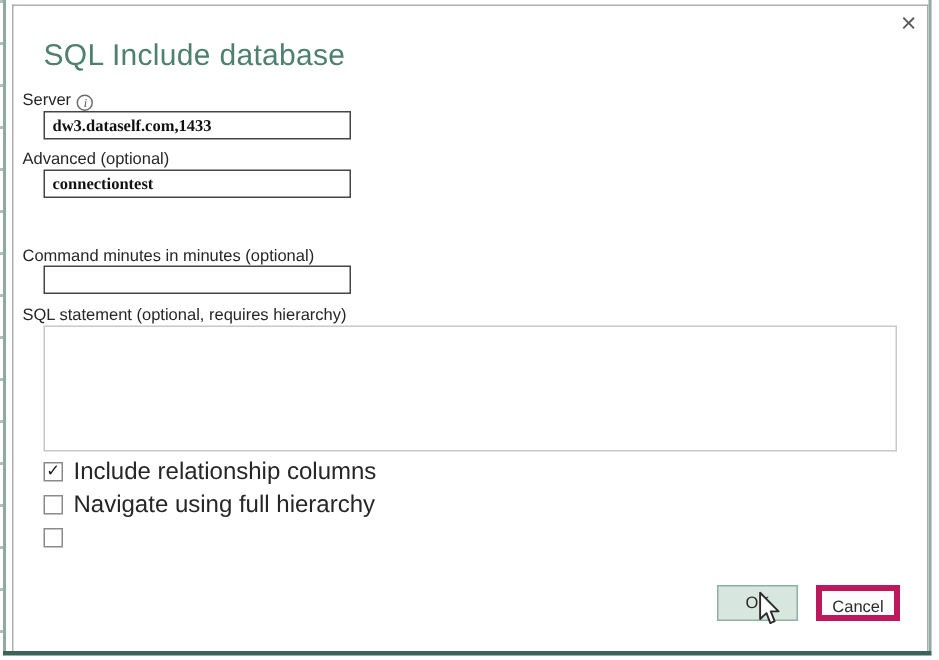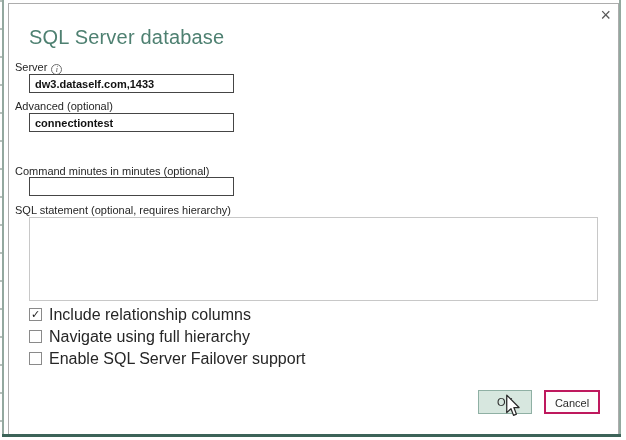--- a/index.html
+++ b/index.html
@@ -51,21 +51,21 @@
   .info-circle {
     display: inline-block; width: 11px; height: 11px;
     border: 1px solid #6d6d6d; border-radius: 50%;
     font-size: 8px; line-height: 9px; text-align: center;
     color: #4a4a4a; font-style: italic; font-family: "Liberation Serif", serif;
     vertical-align: -1px; margin-left: 4px;
   }
   .txt-input {
     position: absolute; left: 20px; width: 205px; height: 19px;
     border: 1px solid #454545; background: #fff;
-    font-family: Liberation Sans, sans-serif;
+    font-family: Liberation Serif, serif;
     font-size: 11px; font-weight: 700; color: #111;
     padding: 0 5px; outline: none;
   }
   .advanced-row {
     position: absolute; left: 20px; top: 143px;
     font-size: 11px; color: #333; cursor: pointer; white-space: nowrap;
   }
   .tri {
     display: inline-block; font-size: 8px; color: #3b3b3b;
     margin-right: 4px; vertical-align: 1px;
@@ -89,40 +89,40 @@
     position: absolute; top: 386px; height: 24px;
     font-family: "Liberation Sans", sans-serif; font-size: 11px; color: #2b2b2b;
     text-align: center; line-height: 22px; cursor: pointer;
   }
   .btn-ok {
     left: 469px; width: 54px;
     background: #d7e7df; border: 1px solid #8fb0a4;
   }
   .btn-cancel {
     left: 535px; width: 56px;
-    background: #fdfdfd; border: 2px solid #be185d;
+    background: #fdfdfd; border: 4px solid #be185d;
   }
   .cursor {
     position: absolute; left: 496px; top: 390px; width: 15px; height: 23px;
     pointer-events: none;
   }
 </style>
 </head>
 <body>
 
 <div class="edge-left-ticks"></div>
 <div class="edge-left-line"></div>
 <div class="edge-right-line"></div>
 <div class="edge-bottom-line"></div>
 
 <div class="dialog">
 
   <span class="close-btn">×</span>
 
-  <div class="dlg-title">SQL Server database</div>
+  <div class="dlg-title">SQL Include database</div>
 
   <div class="lbl" style="top:57px">
     <span>Server</span><span class="info-circle">i</span>
   </div>
   <input class="txt-input" style="top: 70px;" type="text" value="dw3.dataself.com,1433">
 
   <div class="lbl" style="top:96px">Advanced (optional)</div>
   <input class="txt-input" style="top: 109px;" type="text" value="connectiontest">
 
 
@@ -135,21 +135,20 @@
   <div class="cb-row" style="top:303px">
     <span class="cb-box">✓</span>
     <span class="cb-label">Include relationship columns</span>
   </div>
   <div class="cb-row" style="top:325px">
     <span class="cb-box"></span>
     <span class="cb-label">Navigate using full hierarchy</span>
   </div>
   <div class="cb-row" style="top:347px">
     <span class="cb-box"></span>
-    <span class="cb-label">Enable SQL Server Failover support</span>
   </div>
 
   <div class="btn btn-ok">OK</div>
   <div class="btn btn-cancel">Cancel</div>
 
   <svg class="cursor" viewBox="0 0 13 20">
     <path d="M1.5 1 L1.5 16.2 L5.2 12.8 L7.4 18.6 L9.9 17.5 L7.7 11.8 L12.2 11.8 Z" fill="#ffffff" stroke="#2a2a2a" stroke-width="1.1" stroke-linejoin="round"></path>
   </svg>
 
 </div>

